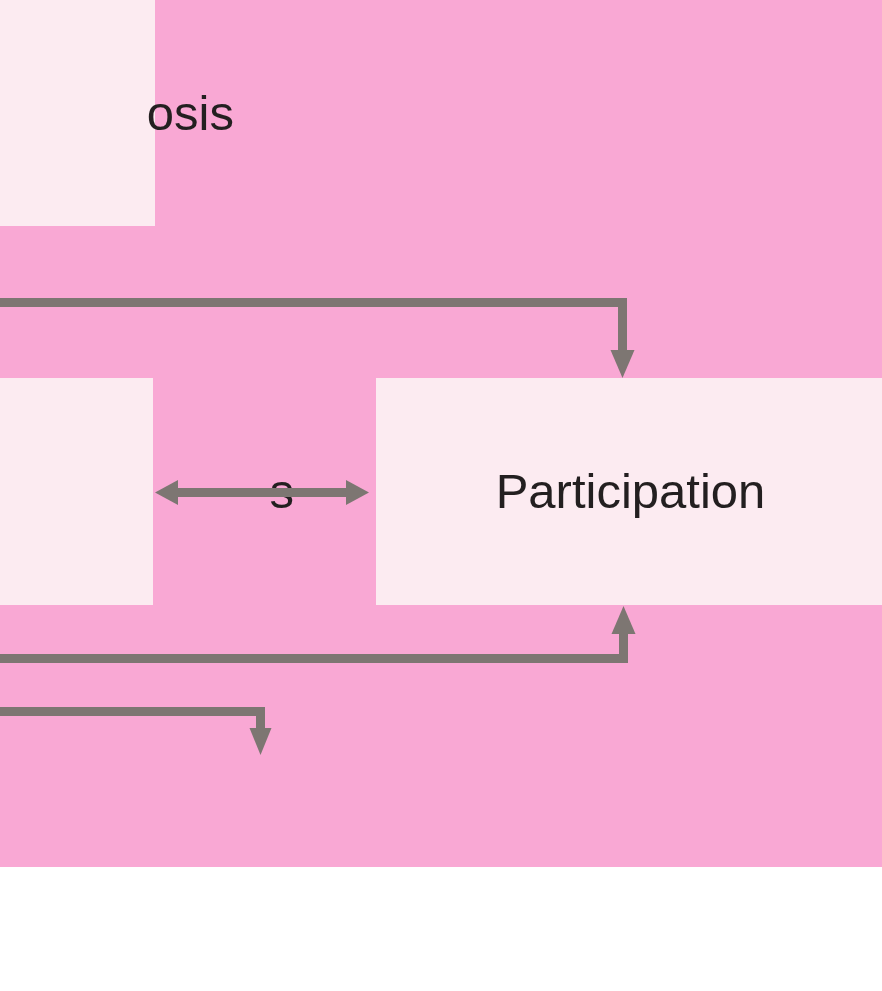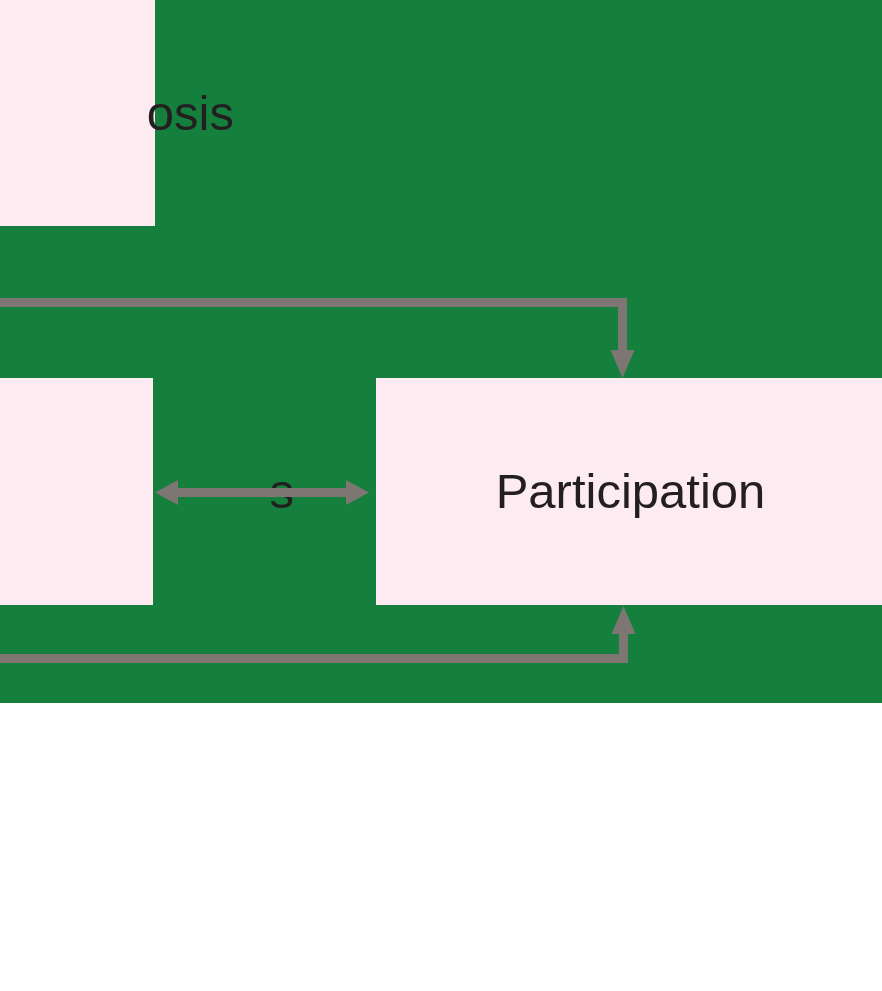--- a/index.html
+++ b/index.html
@@ -7,22 +7,22 @@
     margin: 0;
     padding: 0;
     background: #ffffff;
   }
   body {
     font-family: "Liberation Sans", sans-serif;
   }
   #canvas {
     position: relative;
     width: 882px;
-    height: 703px;
-    background: #15803d;
+    height: 867px;
+    background: #f9a8d4;
     overflow: hidden;
   }
   .box {
     position: absolute;
     box-sizing: border-box;
     background: #fcebf1;
     display: flex;
     align-items: center;
     justify-content: center;
     color: #231f20;

